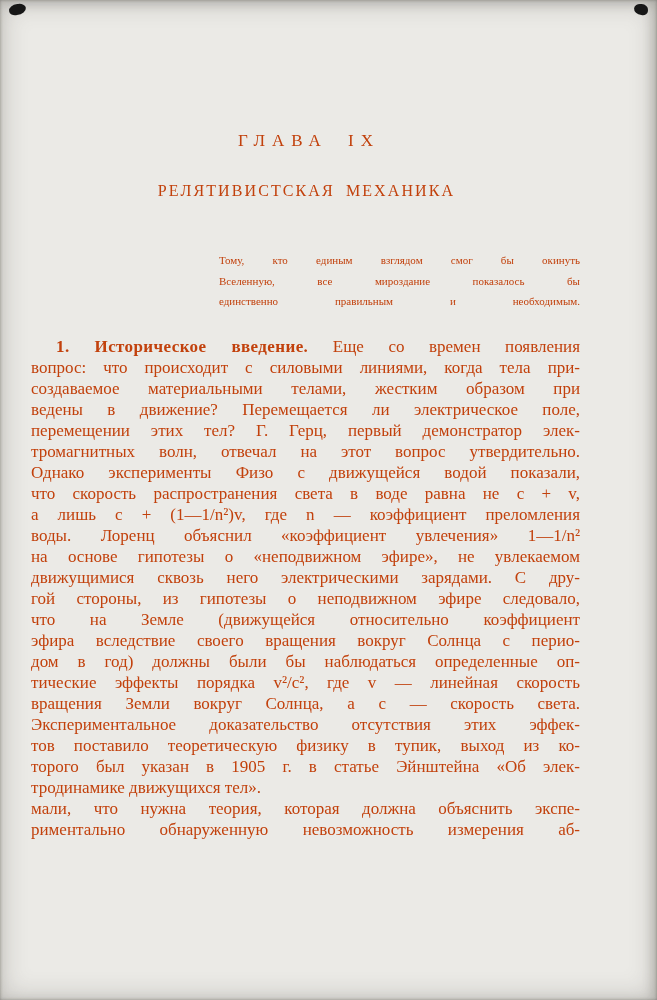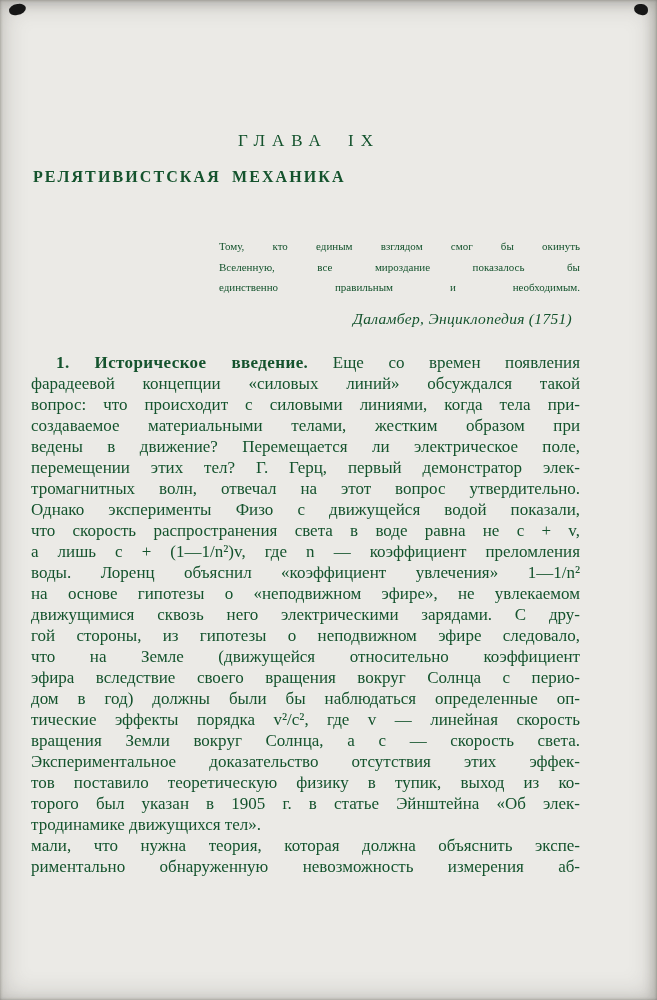--- a/index.html
+++ b/index.html
@@ -4,21 +4,21 @@
 <style>
   html, body { margin: 0; padding: 0; }
   body { background: #777; }
 
   .page {
     position: relative;
     width: 657px;
     height: 1000px;
     margin: 0 auto;
     background: #ebeae6;
-    color: #14532d;
+    color: #c2410c;
     font-family: "Liberation Serif", "DejaVu Serif", serif;
     overflow: hidden;
   }
   
   .page::before {
     content: "";
     position: absolute;
     inset: 0;
     pointer-events: none;
     box-shadow:
@@ -43,23 +43,23 @@
     margin-top: 131px;
     text-align: center;
     font-size: 17px;
     letter-spacing: 7px;
     word-spacing: 9px;
     text-indent: 7px;
     white-space: nowrap;
   }
 
   .book-title {
-    margin-top: 17px;
-    text-align: left;
-    font-weight: 700;
+    margin-top: 31px;
+    text-align: center;
+    font-weight: 400;
     font-size: 16px;
     letter-spacing: 2.1px;
     word-spacing: 5px;
     text-indent: 2px;
     white-space: nowrap;
   }
 
   .epigraph {
     margin: 50px 0 0 188px;
     width: 361px;
@@ -107,30 +107,28 @@
     <div class="chapter">ГЛАВА IX</div>
 
     <div class="book-title">РЕЛЯТИВИСТСКАЯ МЕХАНИКА</div>
 
     <div class="epigraph">
         <div class="tline first">Тому, кто единым взглядом смог бы окинуть</div>
         <div class="tline">Вселенную, все мироздание показалось бы</div>
         <div class="tline last">единственно правильным и необходимым.</div>
       </div>
 
-    <div class="attribution">Даламбер, Энциклопедия (1751)</div>
 
     <div class="body-text">
 
       <div>
         <div class="tline first-line">
           <span class="lead">1. Историческое введение.</span><span> Еще со времен появления</span>
         </div>
         <div class="endpara">
-            <div class="tline first">фарадеевой концепции «силовых линий» обсуждался такой</div>
             <div class="tline">вопрос: что происходит с силовыми линиями, когда тела при-</div>
             <div class="tline">создаваемое материальными телами, жестким образом при</div>
             <div class="tline">ведены в движение? Перемещается ли электрическое поле,</div>
             <div class="tline">перемещении этих тел? Г. Герц, первый демонстратор элек-</div>
             <div class="tline">тромагнитных волн, отвечал на этот вопрос утвердительно.</div>
             <div class="tline">Однако эксперименты Физо с движущейся водой показали,</div>
             <div class="tline">что скорость распространения света в воде равна не c + v,</div>
             <div class="tline">а лишь c + (1—1/n²)v, где n — коэффициент преломления</div>
             <div class="tline">воды. Лоренц объяснил «коэффициент увлечения» 1—1/n²</div>
             <div class="tline">на основе гипотезы о «неподвижном эфире», не увлекаемом</div>

